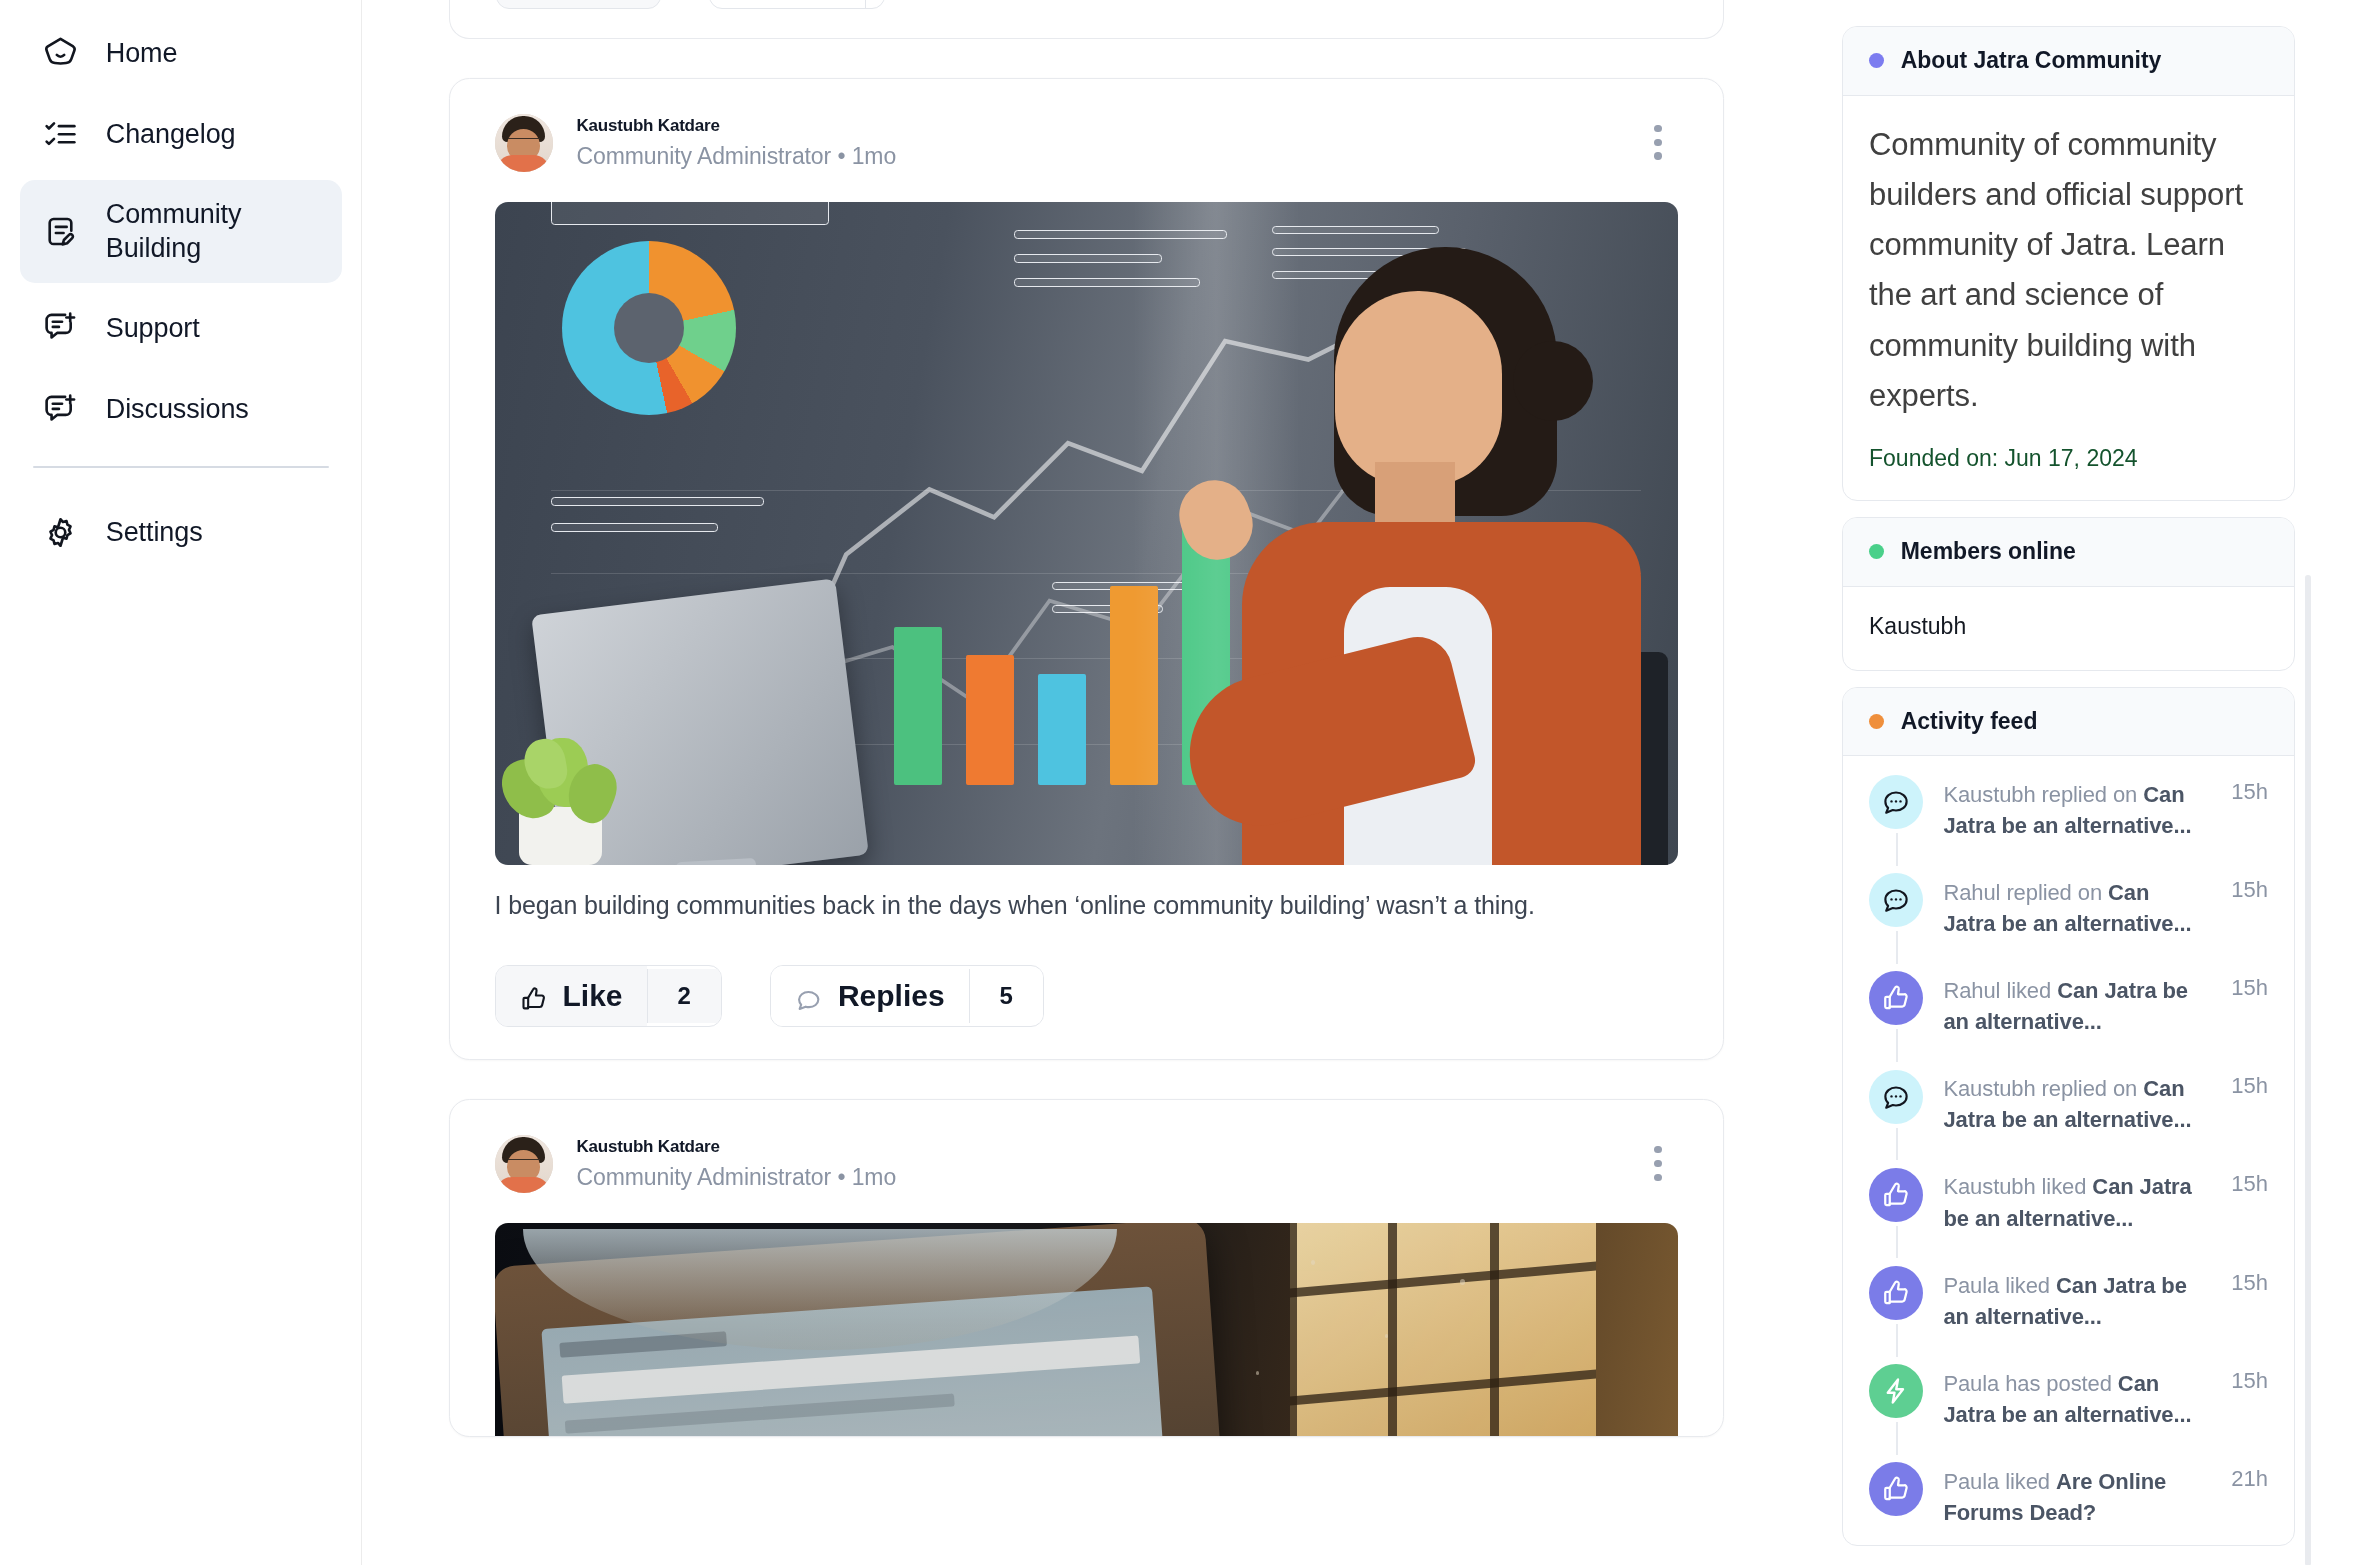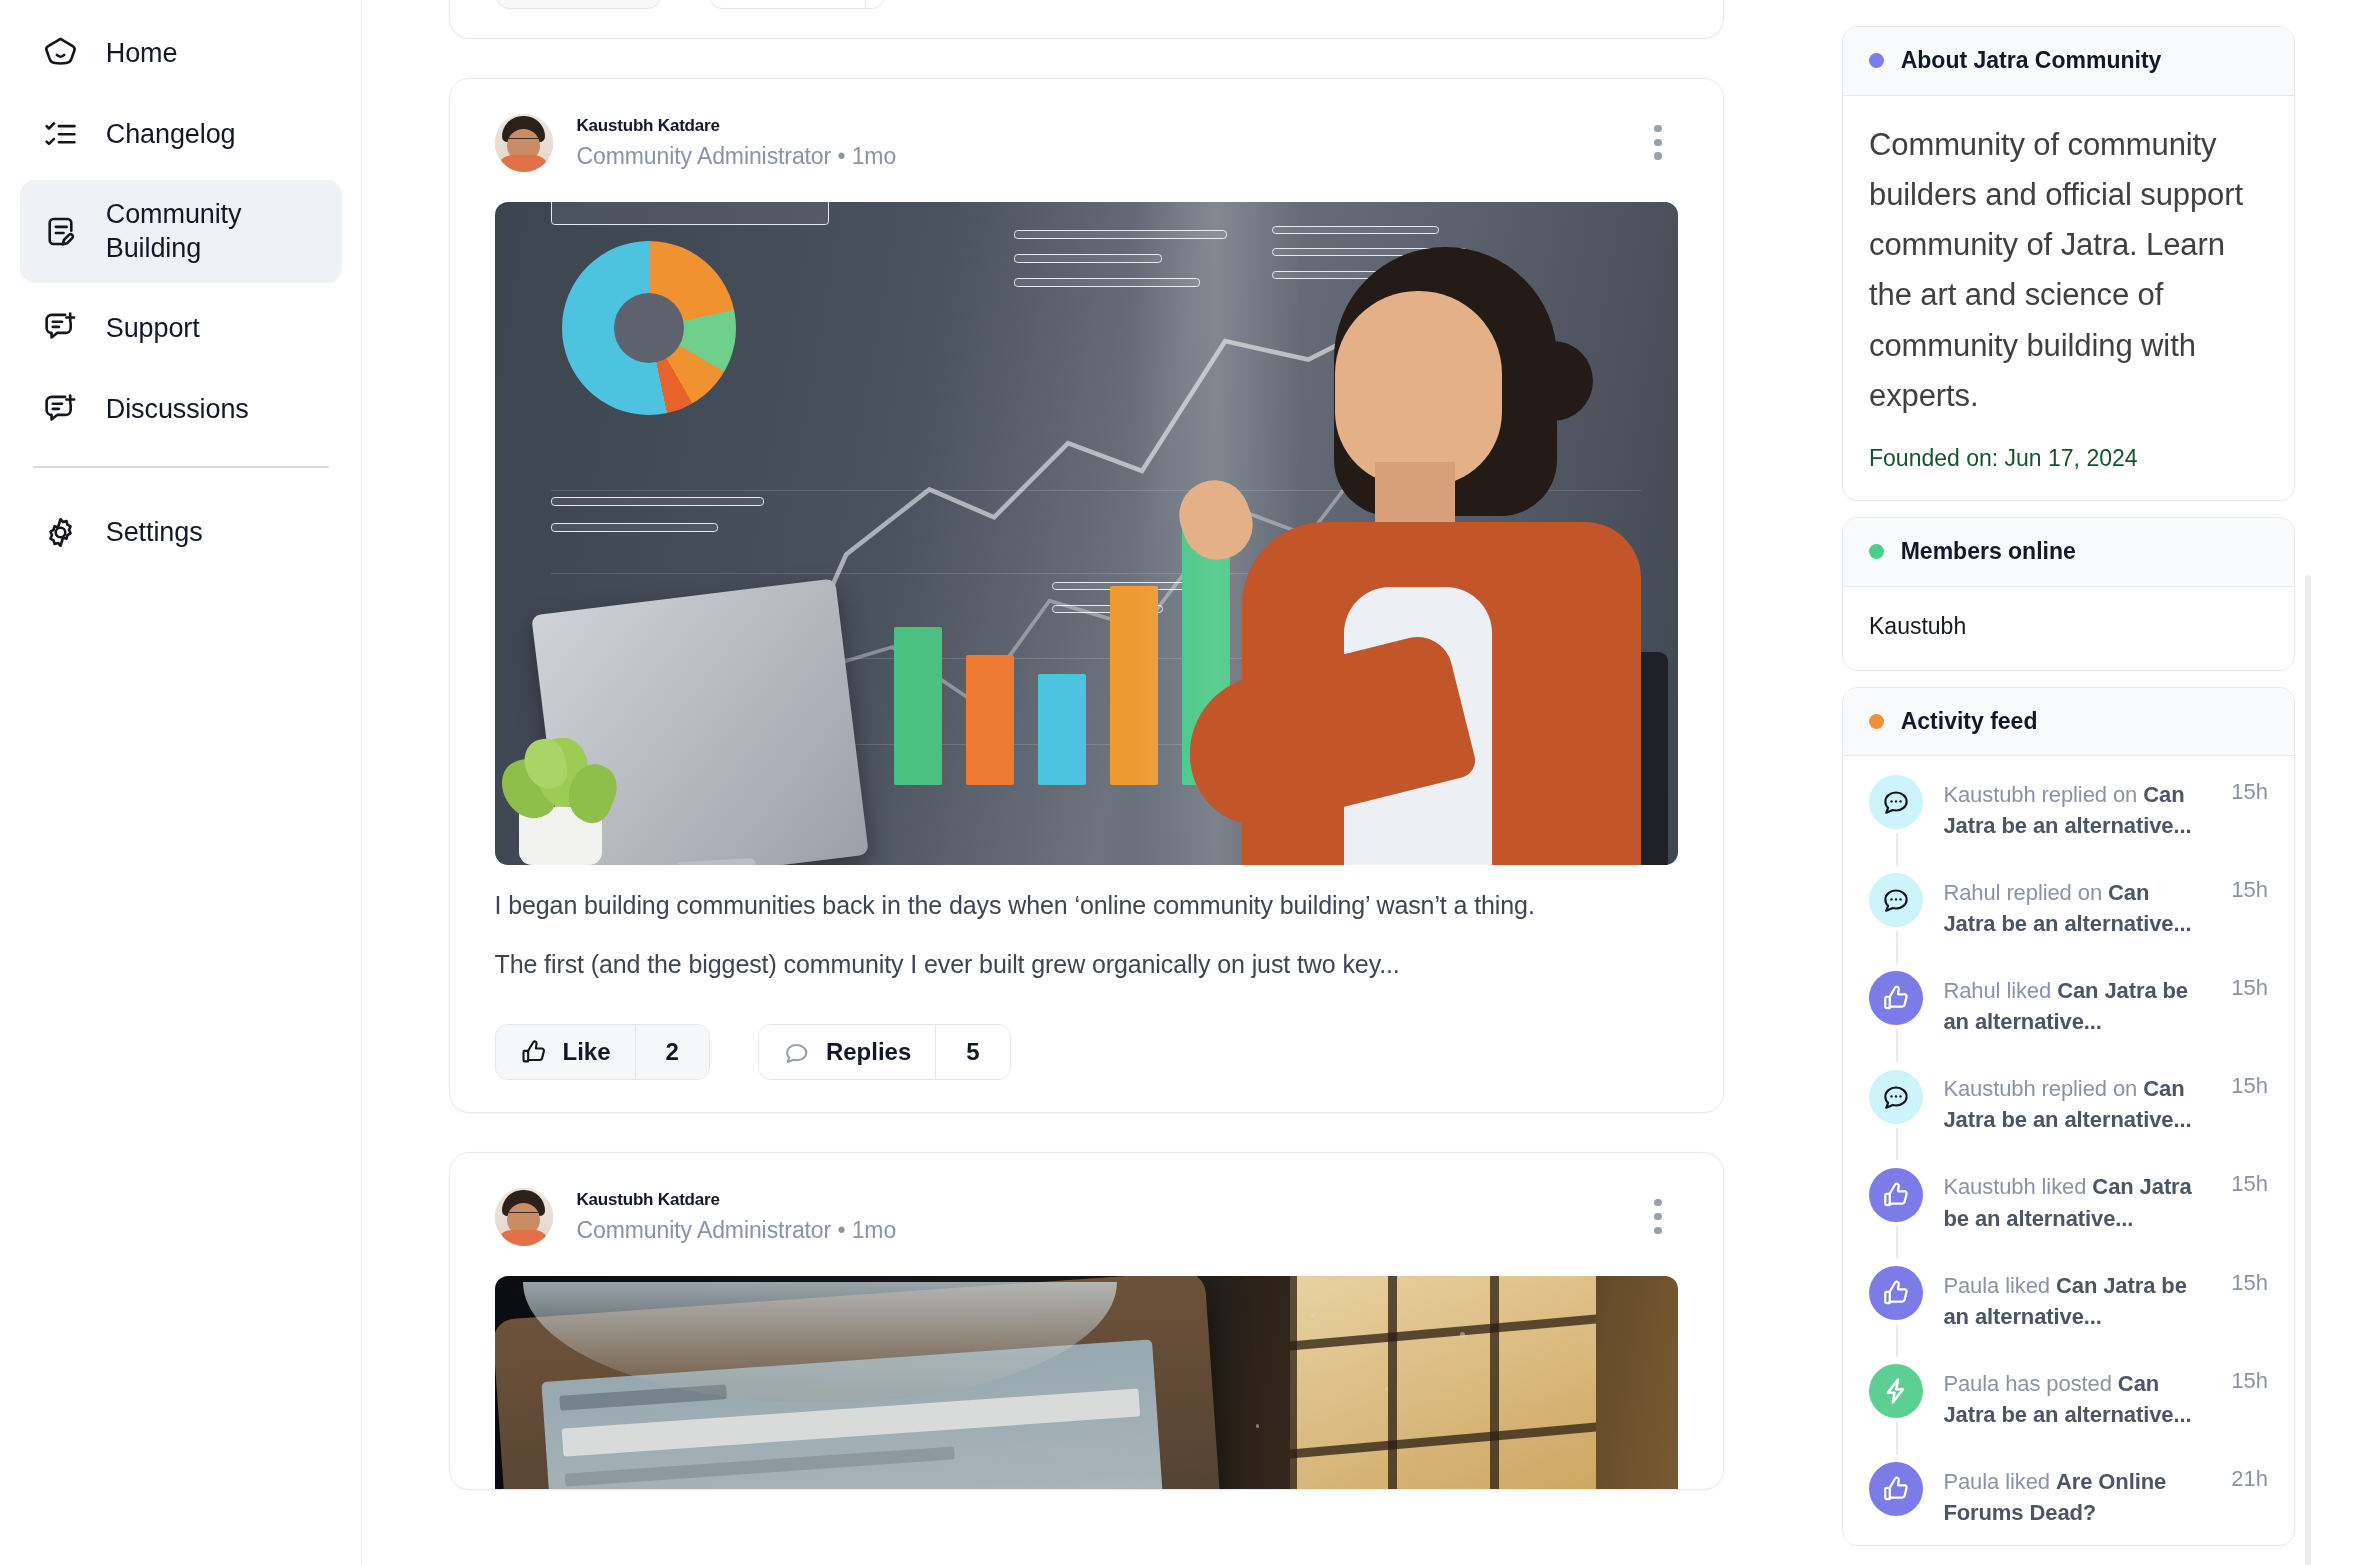--- a/index.html
+++ b/index.html
@@ -150,21 +150,21 @@
   .illu2 .dust{position:absolute;background:#e3d7c2;border-radius:50%;opacity:.5;}
   .illu2 .web {
     position:absolute; left:28px; top:5.6px; width:594px; height:121px;
     background:linear-gradient(180deg,rgba(200,214,220,.75),rgba(160,130,90,.1));
     border-radius:0 0 50% 50%/0 0 100% 100%;
   }
 
   
   .actions { display: flex; gap: 48px; margin-top: 41px; }
   .pill { display: flex; align-items: center; border: 0.9px solid #e3e6eb; border-radius: 13px; overflow: hidden; cursor: pointer; background:#fff; }
-  .pill .lab { display: flex; align-items: flex-start; gap: 15px; padding: 13px 24px; background: #f6f7f9; font-size: 24px; font-weight: 700; color: #111827; }
+  .pill .lab { display: flex; align-items: flex-end; gap: 15px; padding: 13px 24px; background: #f6f7f9; font-size: 30px; font-weight: 700; color: #111827; }
   .pill.replies .lab { background: #ffffff; color:#111827; }
   .pill .cnt { padding: 13px 30px; font-size: 24px; font-weight: 700; color: #111827; border-left: 0.9px solid #e3e6eb; background:#fff; }
   .pill.like .cnt { background:#f6f7f9; }
   .pill svg { width: 28px; height: 28px; display:block; }
 
   .post-title { font-size: 33px; font-weight: 700; color: #12161f; margin-top: 37px; letter-spacing: -0.5px; line-height: 1.25; }
   .post-body { font-size: 25px; color: #3d4552; line-height: 1.55; margin-top: 20.4px; letter-spacing: -0.1px; }
 
   
   .rail { width: 557px; flex: 0 0 557px; height: 1566px; padding: 26px 72px 0 32px; position: relative; overflow: hidden; }
@@ -348,21 +348,20 @@
                 <span class="p-neck"></span>
               <span class="p-body"></span>
                 <span class="p-inner"></span>
               <span class="p-arm"></span>
                 <span class="p-hand"></span>
             </div>
           </div>
         </div>
 
         <p class="post-body">I began building communities back in the days when ‘online community building’ wasn’t a thing.</p>
-        <p class="post-body">The first (and the biggest) community I ever built grew organically on just two key...</p>
 
         <div class="actions">
           <div class="pill like">
             <span class="lab">
               <span>
                 <svg viewBox="0 0 24 24" fill="none" stroke="#12161f" stroke-width="1.8" stroke-linecap="round" stroke-linejoin="round">
                   <path d="M7 11v9H4a1 1 0 0 1-1-1v-7a1 1 0 0 1 1-1h3z"></path>
                   <path d="M7 11l4.2-7.2a1.6 1.6 0 0 1 3 .9L13.6 9h5.1a1.8 1.8 0 0 1 1.75 2.25l-1.5 6A2 2 0 0 1 17 18.8H7"></path>
                 </svg>
               </span>

